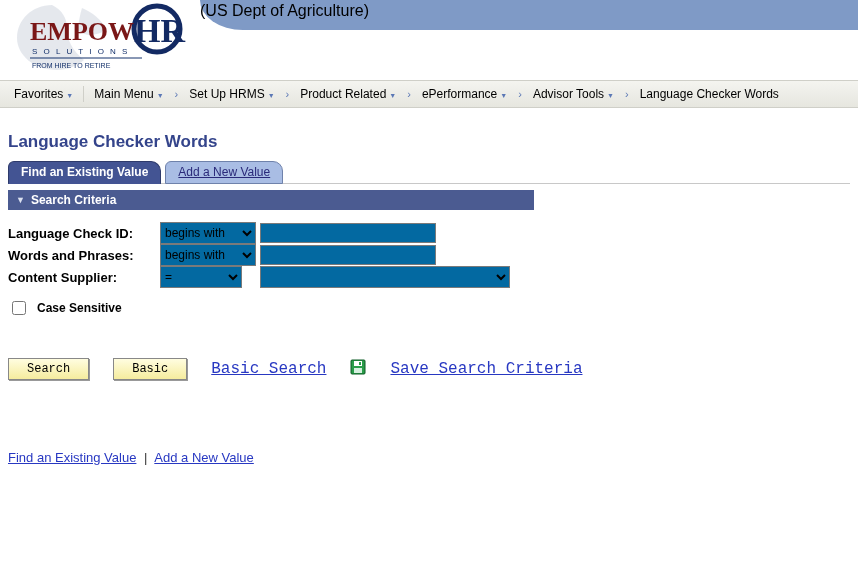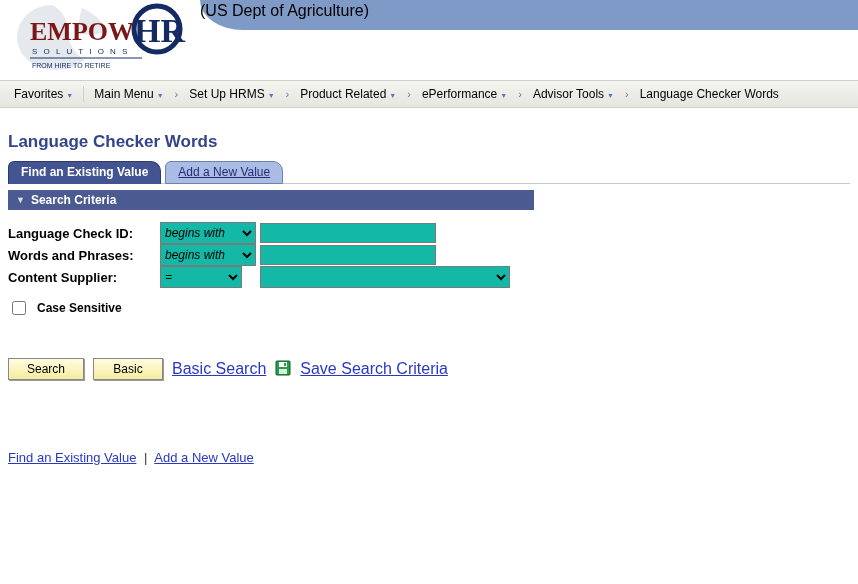--- a/index.html
+++ b/index.html
@@ -142,44 +142,44 @@
   }
   .form-grid label {
     font-weight: bold;
     text-align: left;
     padding-right: 4px;
   }
   select, input[type=text] {
     font-family: inherit;
     font-size: 12px;
     border: 1px solid #7a7a7a;
-    background: #14b8a6;
+    background: #0369a1;
     height: 20px;
     box-sizing: border-box;
-    font-style: italic;
   }
   select { height: 22px; }
   .op-sel { width: 96px; }
   .val-input { width: 176px; padding: 2px 3px; }
   .val-select-wide { width: 250px; }
   .checkbox-row {
     margin-top: 10px;
     display: flex;
     align-items: center;
     gap: 8px;
     font-weight: bold;
     font-size: 12px;
   }
   .checkbox-row input { width:14px; height:14px; }
   
   .action-row {
     margin-top: 40px;
     display: flex;
     align-items: center;
-    gap: 9px;
+    gap: 24px;
+    font-family: Liberation Mono, monospace;
   }
   .btn {
     background: linear-gradient(#fffde0, #f5ec9e);
     border: 1px solid #888;
     box-shadow: 1px 1px 0 #999;
     padding: 3px 18px;
     font-family: inherit;
     font-size: 12px;
     cursor: pointer;
     min-width: 70px;

